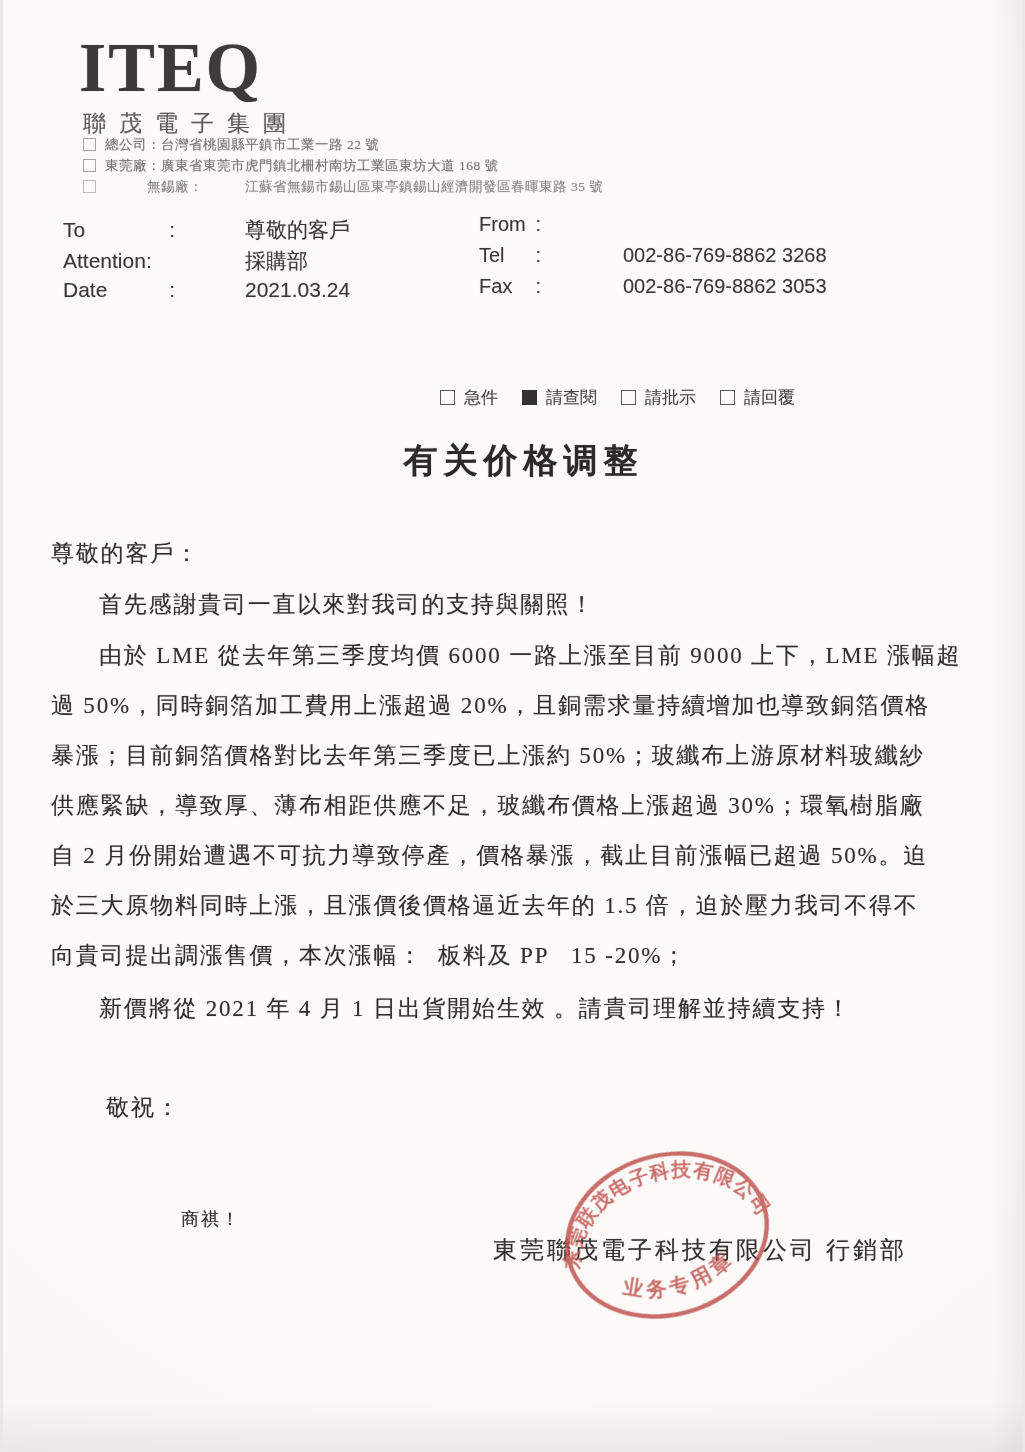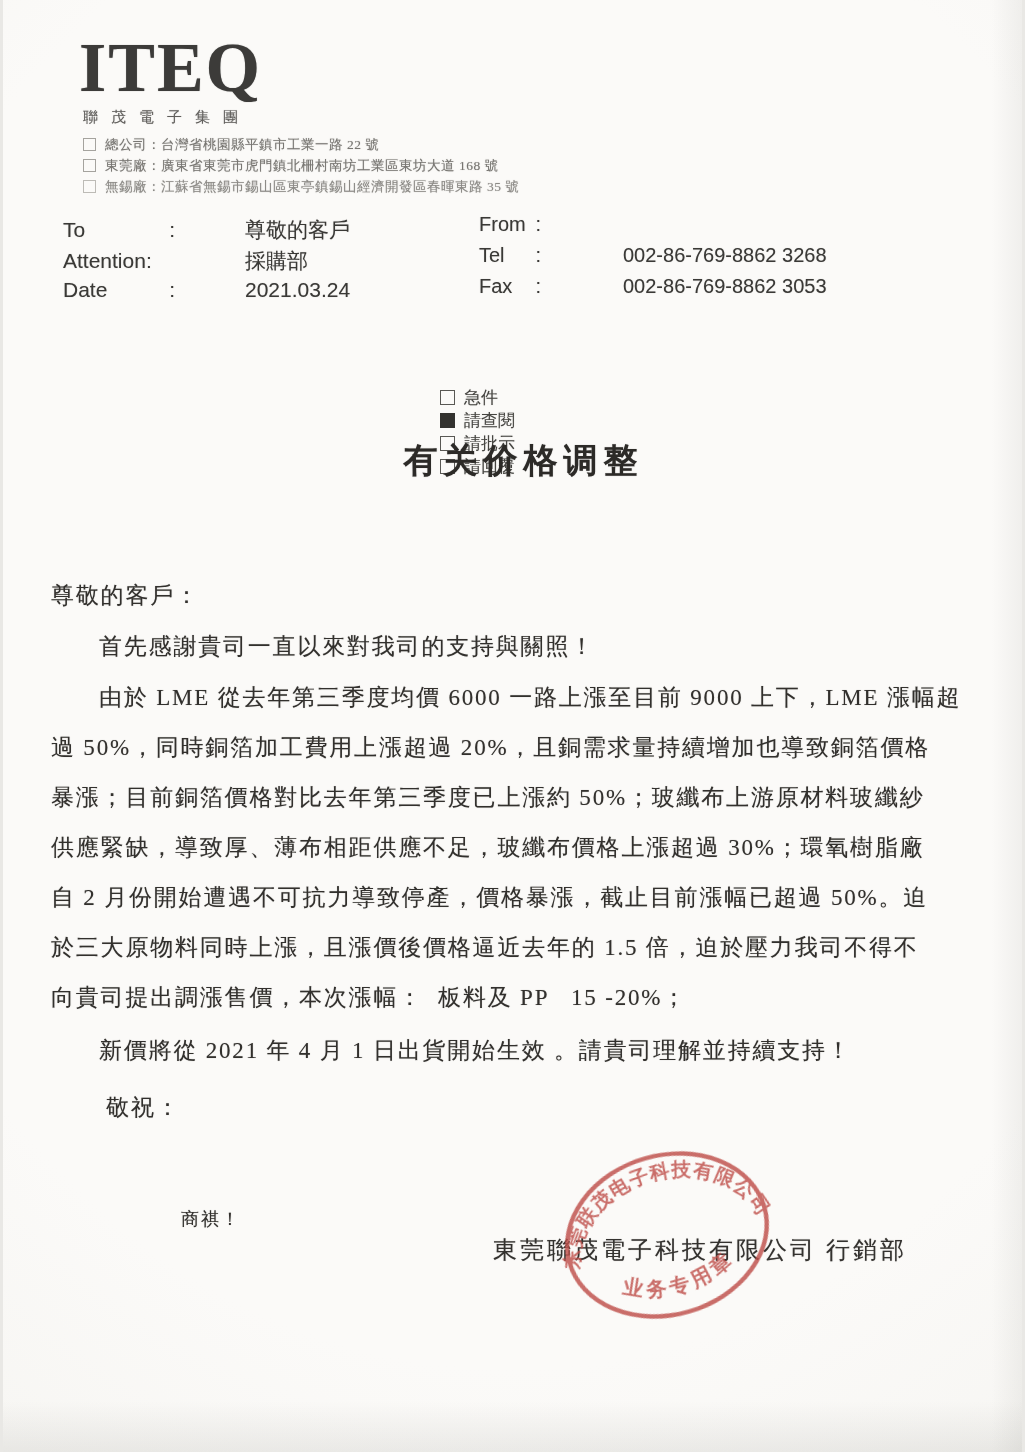--- a/index.html
+++ b/index.html
@@ -19,64 +19,64 @@
 
   
   .logo {
     left: 76px; top: 28px;
     font-family: "Liberation Serif", serif;
     font-weight: bold; font-size: 70px; letter-spacing: 2px;
     color: #3c3b39; text-shadow: 0 0 1px rgba(60,60,60,.5);
   }
   .logo-sub {
     left: 80px; top: 108px;
-    font-size: 15px; letter-spacing: 13px; color: #5f5d5a;
+    font-size: 23px; letter-spacing: 13px; color: #5f5d5a;
     text-shadow: 0 0 1px rgba(90,90,90,.4);
   }
   .addr-list { left: 80px; top: 134px; }
   .addr-row {
     display: flex; align-items: center;
     height: 21px; font-size: 13.5px; color: #787672;
     letter-spacing: .5px; text-shadow: 0 0 1px rgba(120,120,115,.5);
     white-space: pre;
   }
   .addr-box {
     display: inline-block; width: 11px; height: 11px;
     border: 1px solid #a5a39e; margin-right: 9px; flex: 0 0 auto;
   }
-  .addr-row.faint { color: #8c8a86; }
+  .addr-row.faint { color: #8c8a86; gap: 42px; }
   .addr-row.faint .addr-box { border-color: #bdbbb6; }
 
   
   .meta-block { font-family: "Liberation Sans", sans-serif; font-size: 21px; color: #3a3936; }
   .meta-row { display: flex; height: 31px; align-items: baseline; text-shadow: 0 0 1px rgba(70,70,70,.35); gap: 48px; }
   .label-cell { display: flex; justify-content: space-between; flex: 0 0 auto; }
   .to-block { left: 60px; top: 216px; }
   .to-block .label-cell { width: 112px; margin-right: 22px; }
   .from-block { left: 476px; top: 213px; font-size: 20px; }
   .from-block .label-cell { width: 62px; margin-right: 34px; }
   .meta-value { white-space: pre; }
   .cjk-value { font-family: "Liberation Serif", serif; }
 
   
-  .cbrow { left: 437px; top: 386px; display: flex; font-size: 17px; color: #454440; flex-direction: column; }
+  .cbrow { left: 437px; top: 386px; display: flex; gap: 24px; font-size: 17px; color: #454440; }
   .cb-item { display: flex; align-items: center; gap: 9px; text-shadow: 0 0 1px rgba(80,80,80,.35); }
   .cb-box { width: 15px; height: 15px; border: 1.5px solid #595854; box-sizing: border-box; }
   .cb-box.filled { background: #33322f; border-color: #33322f; }
 
   
   .title {
     left: 0; top: 438px; width: 1015px; text-align: center;
     font-size: 34px; font-weight: bold; letter-spacing: 6px;
     color: #2c2a27; text-shadow: 0 0 1px rgba(50,50,50,.45); padding-left: 13px;
   }
 
   
   .bodytext { left: 48px; top: 0; width: 930px; font-size: 23px; letter-spacing: 1.8px; }
-  .bline { position: absolute; white-space: pre; text-shadow: 0 0 1px rgba(60,58,55,.4); margin-top: 42px; }
+  .bline { position: absolute; white-space: pre; text-shadow: 0 0 1px rgba(60,58,55,.4); }
   .indent { padding-left: 48px; }
 
   
   .salute { left: 103px; top: 1092px; font-size: 23px; letter-spacing: 2px; text-shadow: 0 0 1px rgba(60,58,55,.4); }
   .wish   { left: 178px; top: 1207px; font-size: 18px; letter-spacing: 2px; text-shadow: 0 0 1px rgba(60,58,55,.4); }
   .signature {
     left: 490px; top: 1234px; font-size: 24px; letter-spacing: 3px;
     color: #34322f; text-shadow: 0 0 1px rgba(60,58,55,.45); z-index: 1;
   }
 

